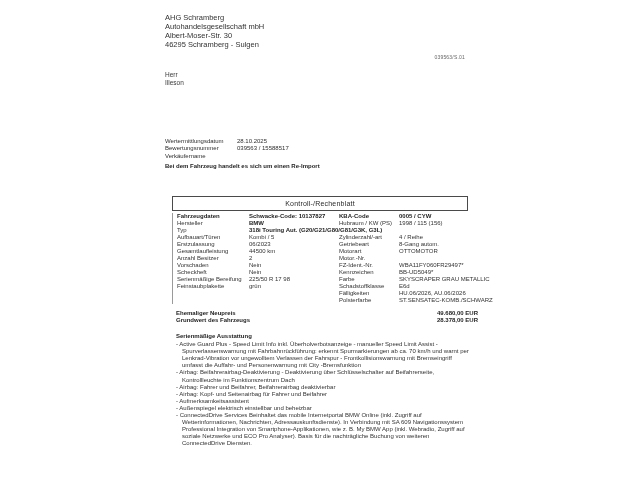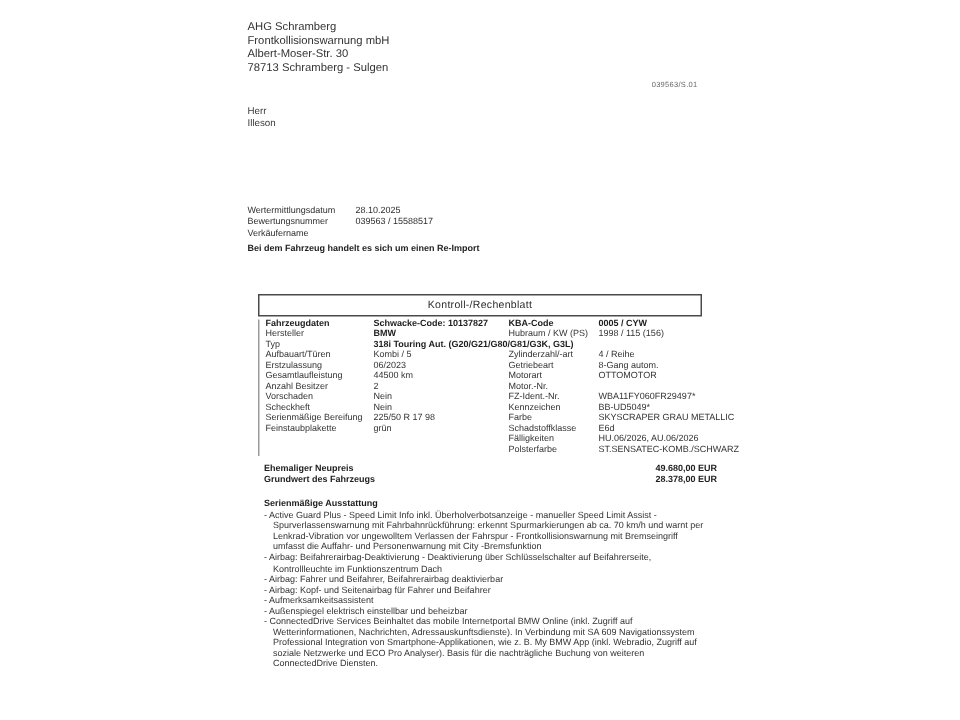--- a/index.html
+++ b/index.html
@@ -41,23 +41,23 @@
   .equip-header{font-weight:bold;color:#1d1d1d;margin-bottom:1px;}
   .equip-item{padding-left:6px;text-indent:-6px;}
 </style>
 </head>
 <body>
 
 <div class="page">
 
   <div class="abs sender">
     <div>AHG Schramberg</div>
-    <div>Frontkollisionswarnung mbH</div>
+    <div>Autohandelsgesellschaft mbH</div>
     <div>Albert-Moser-Str. 30</div>
-    <div>78713 Schramberg - Sulgen</div>
+    <div>46295 Schramberg - Sulgen</div>
   </div>
 
   <div class="abs ref-number">039563/S.01</div>
 
   <div class="abs recipient">
     <div>Herr</div>
     <div>Illeson</div>
   </div>
 
   <div class="abs meta">

